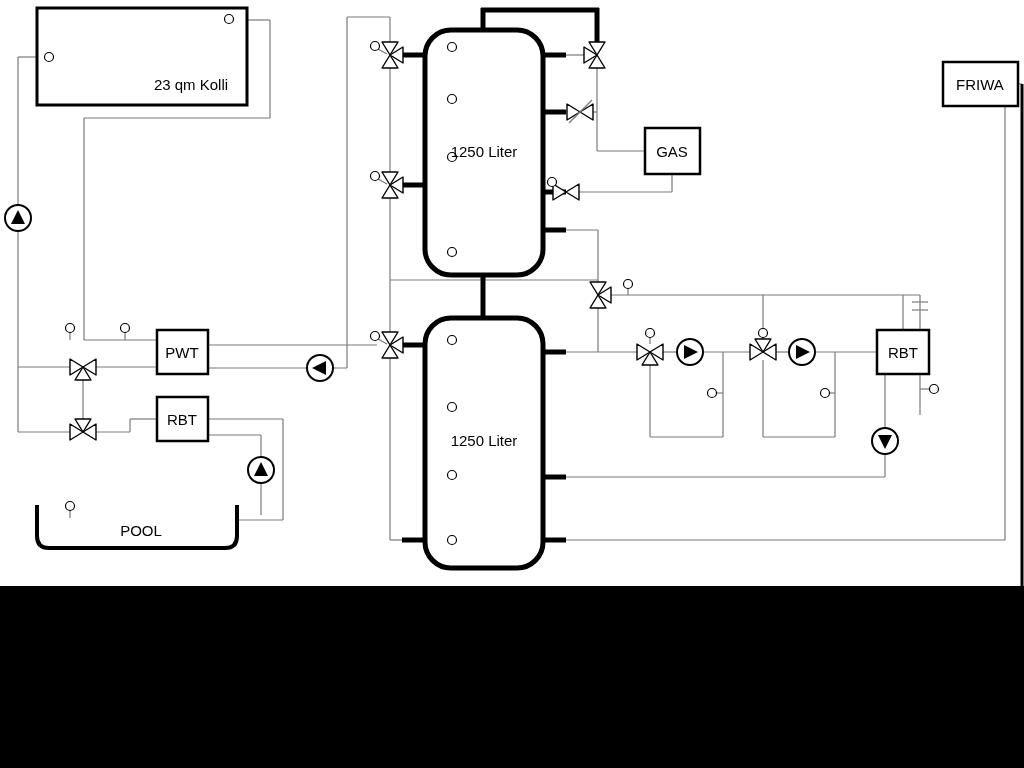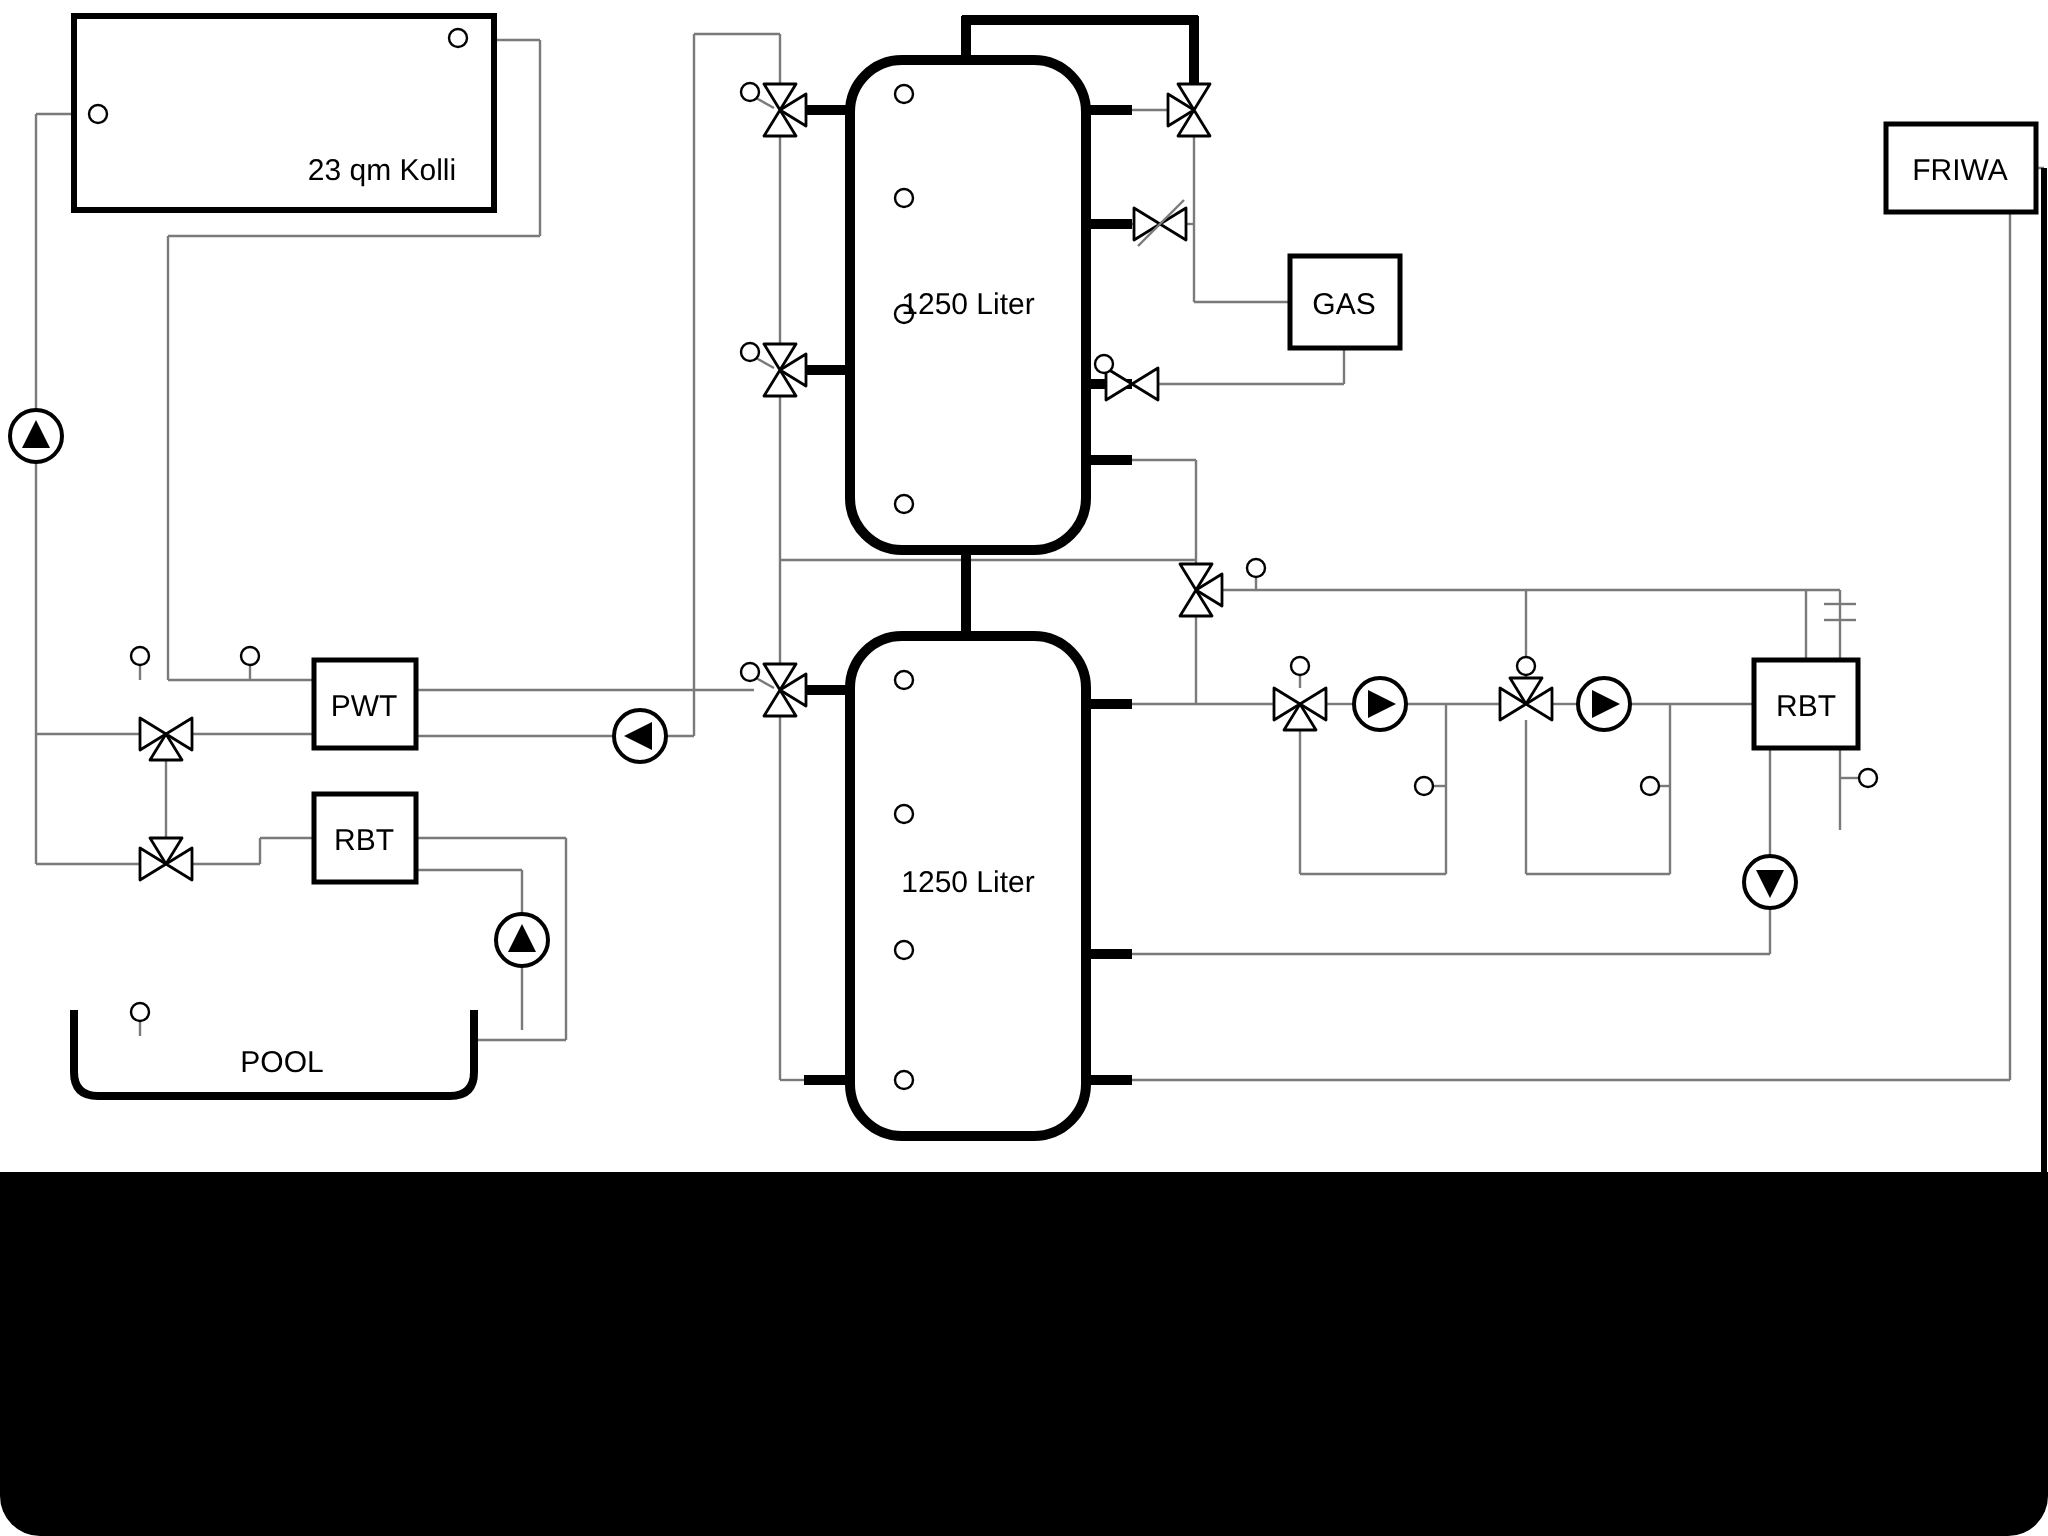--- a/index.html
+++ b/index.html
@@ -1,16 +1,16 @@
 <!DOCTYPE html>
 <html><head>
 <meta charset="utf-8">
 <style>
   html,body{margin:0;padding:0;background:#fff;}
-  .screen{position:relative;width:1024px;height:768px;background:#fff;overflow:hidden;border-radius:20px;}
+  .screen{position:relative;width:1024px;height:768px;background:#fff;overflow:hidden;}
   svg{display:block;}
   .pipe{stroke:#7a7a7a;stroke-width:1.2;fill:none;}
   .thick{stroke:#000;stroke-width:5;fill:none;stroke-linecap:butt;}
   .tank{fill:#fff;stroke:#000;stroke-width:5;}
   .box{fill:#fff;stroke:#000;}
   .lbl{font-family:"Liberation Sans",sans-serif;font-size:15px;fill:#000;text-anchor:middle;}
 </style>
 </head>
 <body>
 

